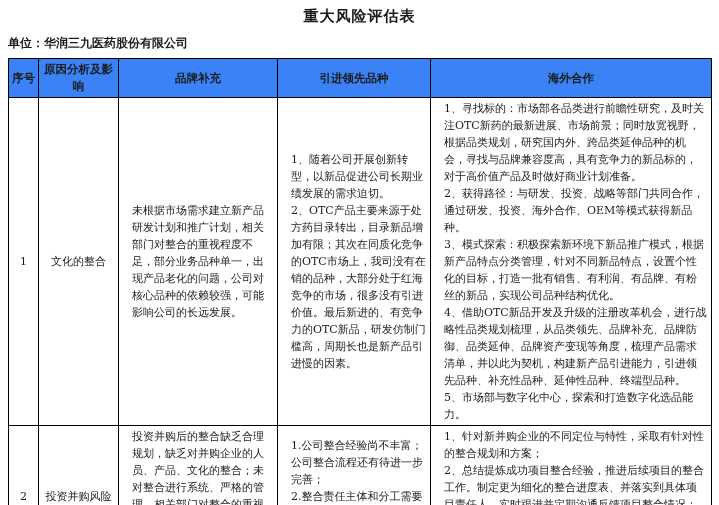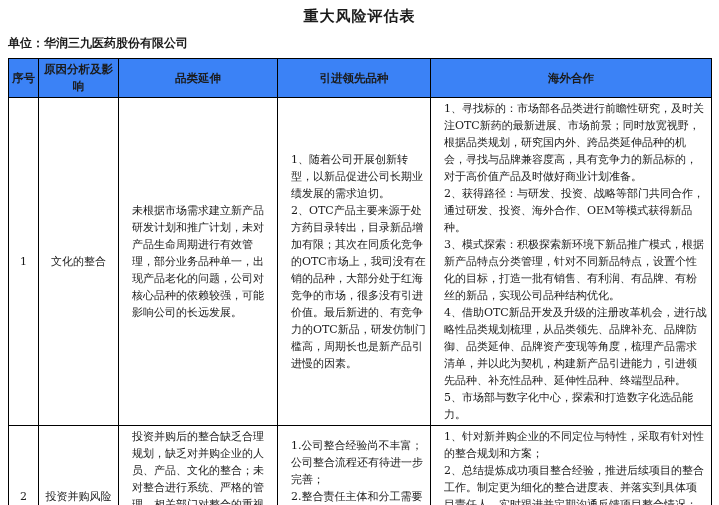--- a/index.html
+++ b/index.html
@@ -65,30 +65,30 @@
     <col class="c-no">
       <col class="c-name">
       <col class="c-desc">
       <col class="c-cause">
       <col class="c-meas">
   </colgroup>
   <thead>
     <tr>
       <th>序号</th>
       <th>原因分析及影响</th>
-      <th>品类延伸</th>
+      <th>品牌补充</th>
       <th>引进领先品种</th>
       <th>海外合作</th>
     </tr>
   </thead>
   <tbody>
     <tr class="row-1">
       <td class="center">1</td>
       <td class="center">文化的整合</td>
-      <td class="multiline">未根据市场需求建立新产品研发计划和推广计划，未对产品生命周期进行有效管理，部分业务品种单一，出现产品老化的问题，公司对核心品种的依赖较强，可能影响公司的长远发展。</td>
+      <td class="multiline">未根据市场需求建立新产品研发计划和推广计划，相关部门对整合的重视程度不足，部分业务品种单一，出现产品老化的问题，公司对核心品种的依赖较强，可能影响公司的长远发展。</td>
       <td class="multiline">1、随着公司开展创新转型，以新品促进公司长期业绩发展的需求迫切。
 2、OTC产品主要来源于处方药目录转出，目录新品增加有限；其次在同质化竞争的OTC市场上，我司没有在销的品种，大部分处于红海竞争的市场，很多没有引进价值。最后新进的、有竞争力的OTC新品，研发仿制门槛高，周期长也是新产品引进慢的因素。</td>
       <td class="multiline">1、寻找标的：市场部各品类进行前瞻性研究，及时关注OTC新药的最新进展、市场前景；同时放宽视野，根据品类规划，研究国内外、跨品类延伸品种的机会，寻找与品牌兼容度高，具有竞争力的新品标的，对于高价值产品及时做好商业计划准备。
 2、获得路径：与研发、投资、战略等部门共同合作，通过研发、投资、海外合作、OEM等模式获得新品种。
 3、模式探索：积极探索新环境下新品推广模式，根据新产品特点分类管理，针对不同新品特点，设置个性化的目标，打造一批有销售、有利润、有品牌、有粉丝的新品，实现公司品种结构优化。
 4、借助OTC新品开发及升级的注册改革机会，进行战略性品类规划梳理，从品类领先、品牌补充、品牌防御、品类延伸、品牌资产变现等角度，梳理产品需求清单，并以此为契机，构建新产品引进能力，引进领先品种、补充性品种、延伸性品种、终端型品种。
 5、市场部与数字化中心，探索和打造数字化选品能力。</td>
     </tr>
     <tr class="row-2">
       <td class="center">2</td>

